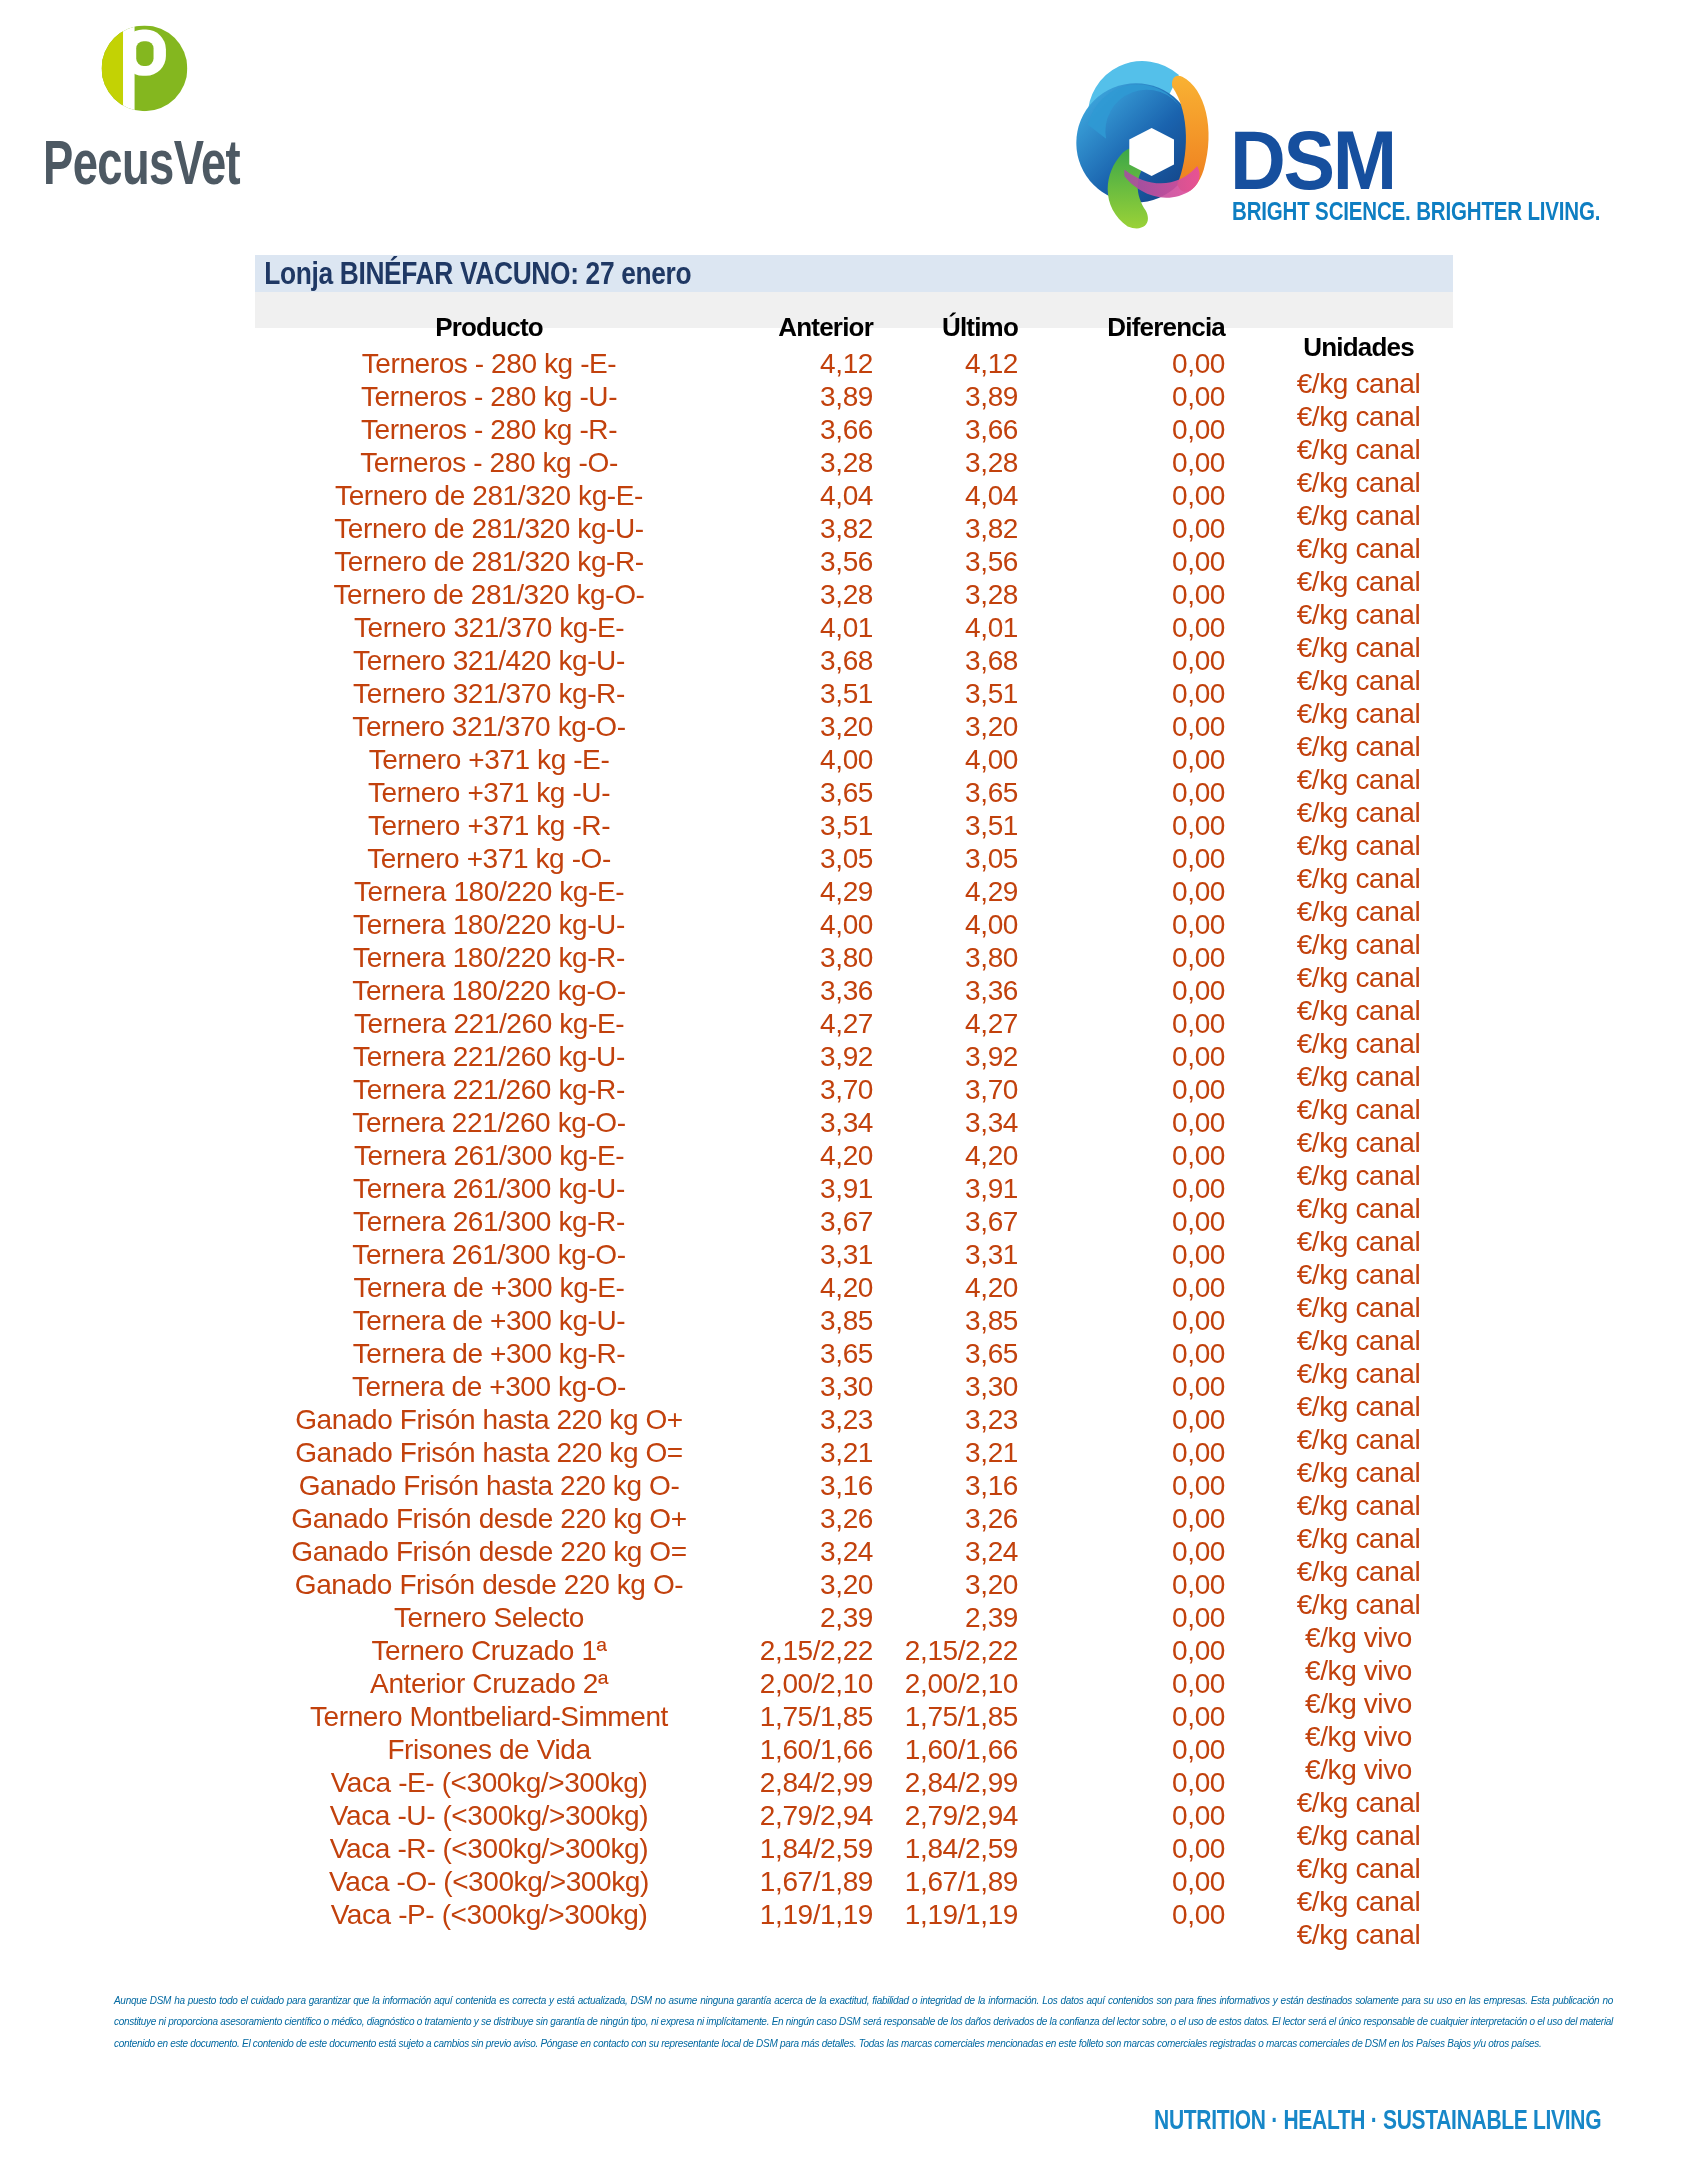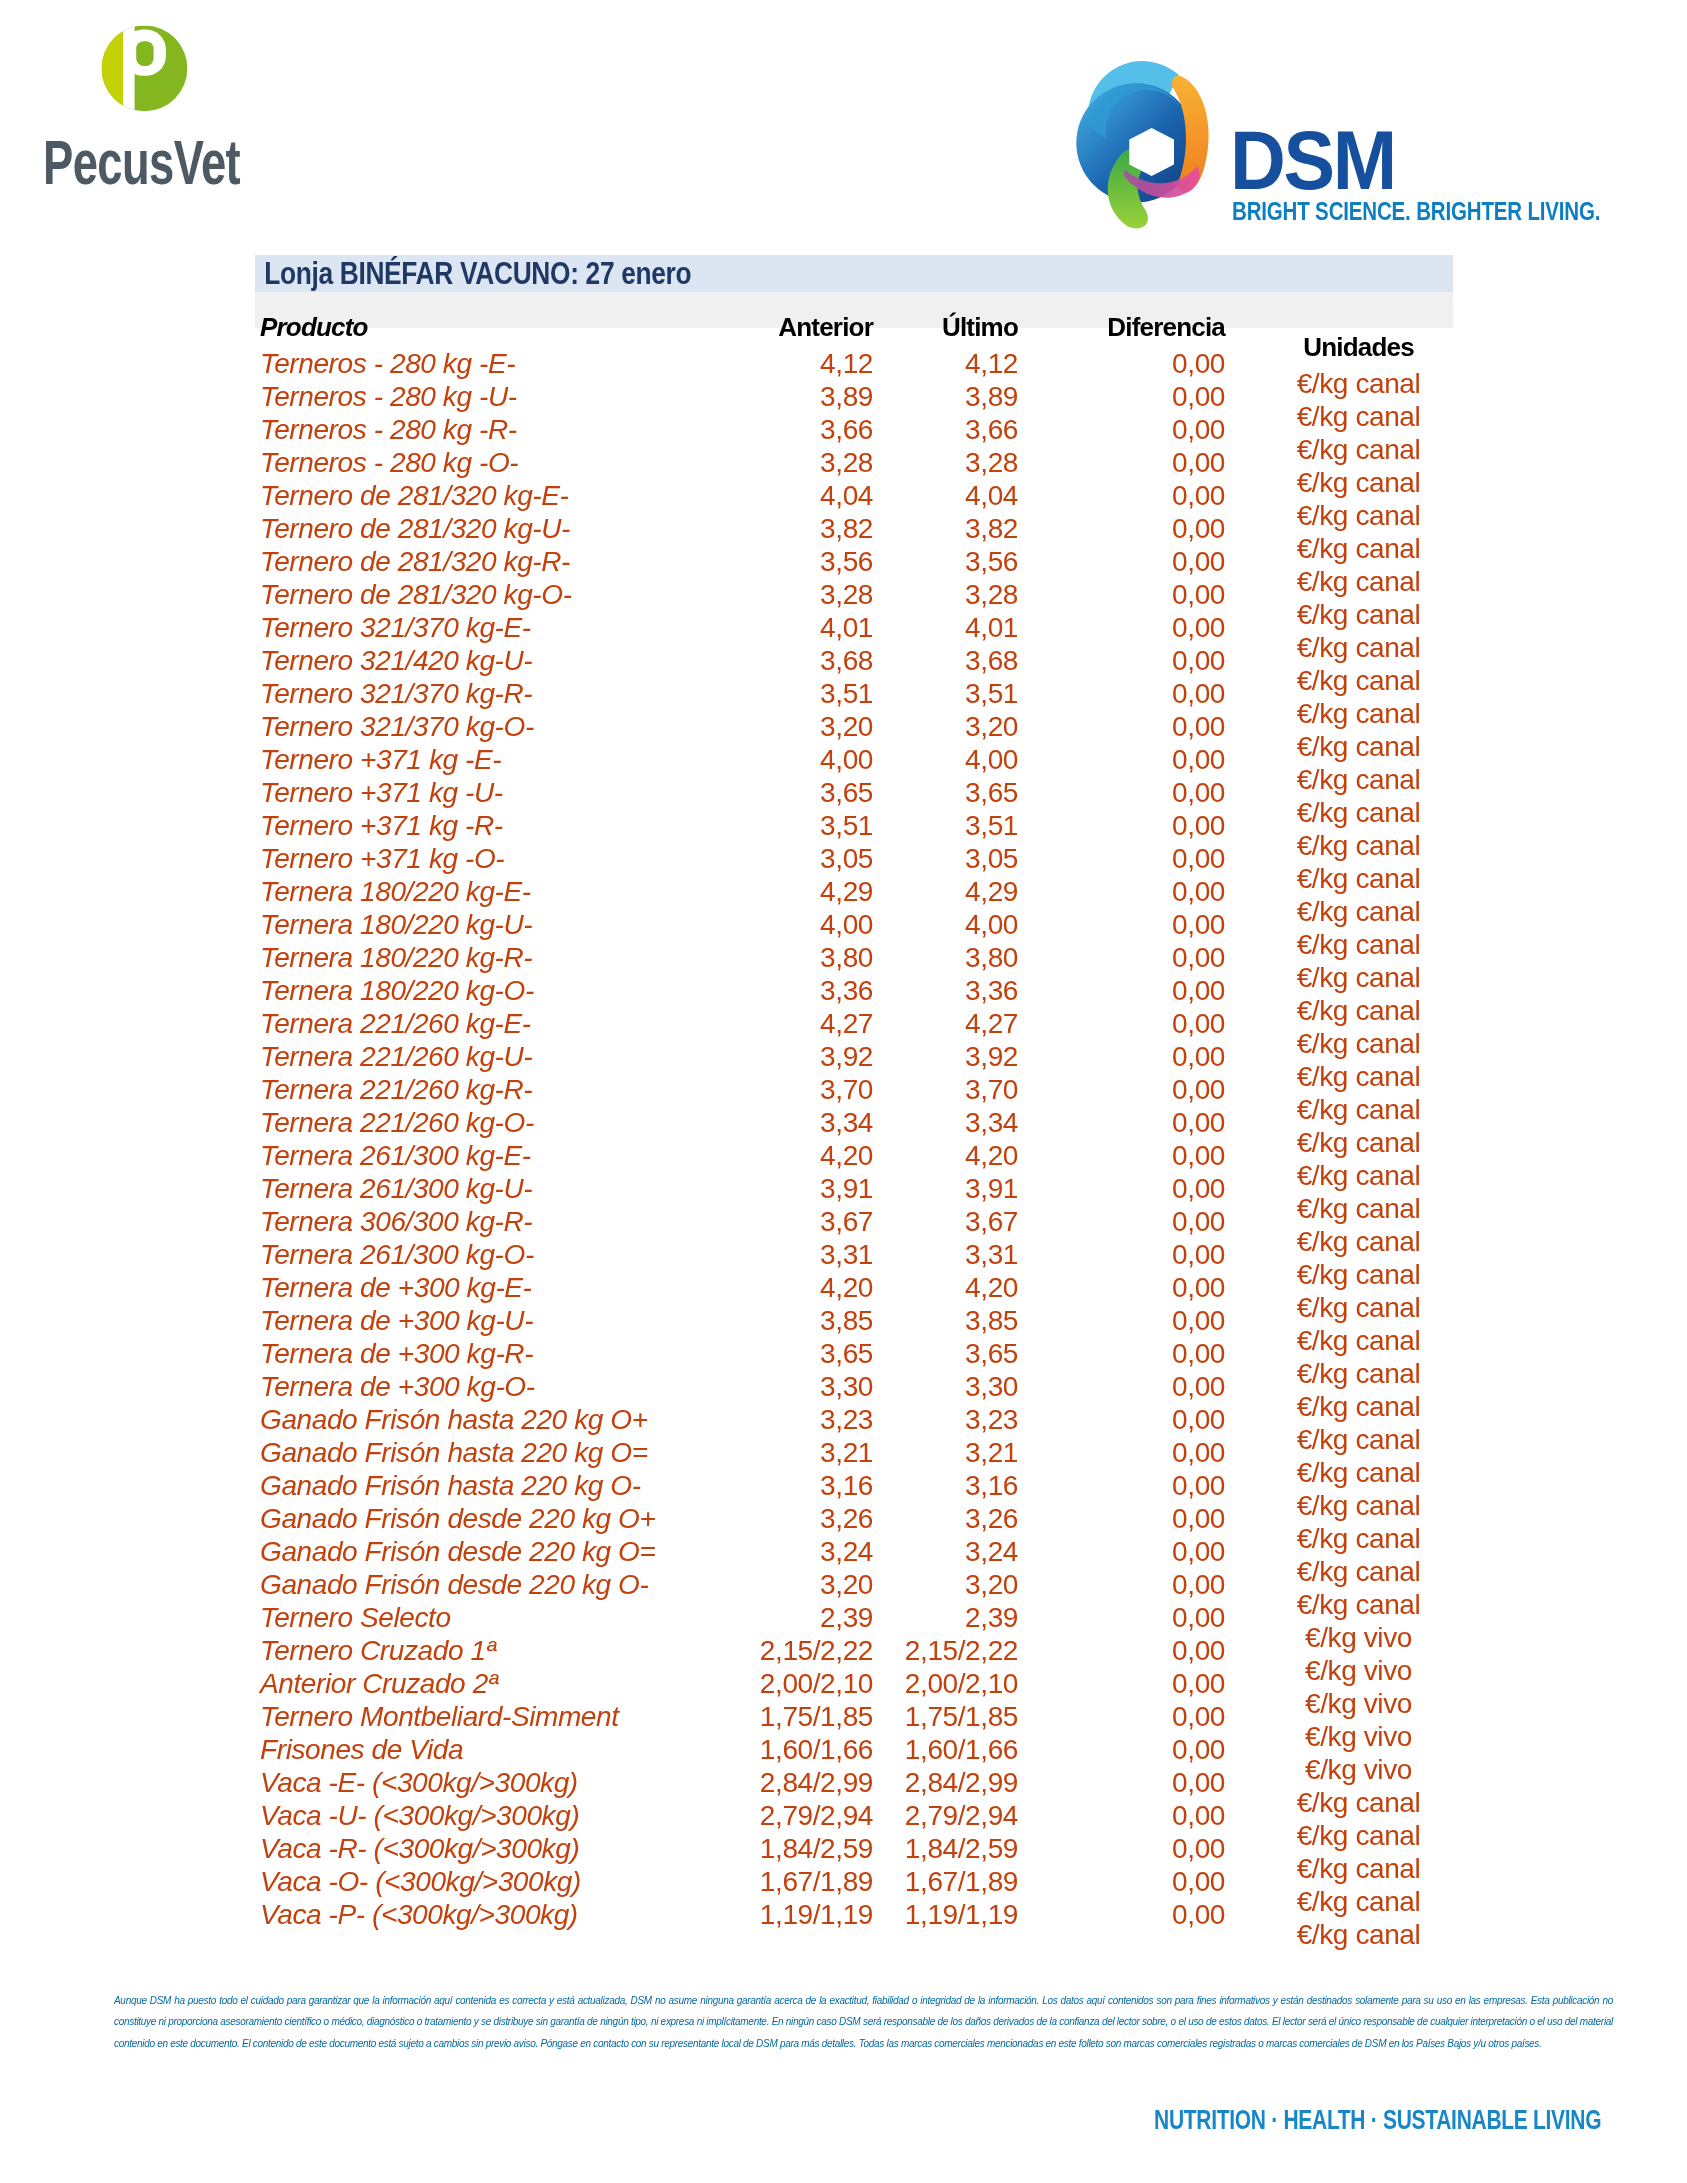--- a/index.html
+++ b/index.html
@@ -25,21 +25,21 @@
   .ptable{position:absolute;left:255px;top:255px;width:1198px;}
   .ptitle{height:37px;background:#dce6f2;display:flex;align-items:center;}
   .ptitle span{padding-left:10.8px;font-size:31px;font-weight:bold;color:#1f3864;
       letter-spacing:-0.4px;transform:scaleX(0.85);transform-origin:left center;
       white-space:nowrap;}
   .phead,.prow{display:grid;grid-template-columns:463px 155px 145px 207px 229px;}
   .phead{height:36px;background:#f0f0f0;align-items:center;font-weight:bold;
       font-size:26px;color:#000;letter-spacing:-0.8px;}
   .prow{height:33px;align-items:center;font-size:28px;color:#c2410c;
       letter-spacing:-0.4px;}
-  .c-prod{text-align:left;padding-left:5px;white-space:nowrap;font-style:italic;}
+  .c-prod{text-align:center;padding-left:5px;white-space:nowrap;}
   .c-num{text-align:right;white-space:nowrap;}
   .c-unit{text-align:center;padding-left:38px;white-space:nowrap;margin-top:40px;}
 
   
   .disclaimer{position:absolute;left:114px;top:1990px;width:1499px;
       font-size:10px;font-style:italic;color:#0369a1;line-height:21.3px;
       text-align:justify;letter-spacing:-0.3px;}
   .tagline{position:absolute;right:86px;top:2104px;font-size:28px;font-weight:bold;
       color:#1787c8;letter-spacing:-0.4px;transform:scaleX(0.75);
       transform-origin:right center;white-space:nowrap;}
@@ -288,21 +288,21 @@
           <div class="c-unit">€/kg canal</div>
         </div>
         <div class="prow">
           <div class="c-prod">Ternera 261/300 kg-U-</div>
           <div class="c-num">3,91</div>
           <div class="c-num">3,91</div>
           <div class="c-num">0,00</div>
           <div class="c-unit">€/kg canal</div>
         </div>
         <div class="prow">
-          <div class="c-prod">Ternera 306/300 kg-R-</div>
+          <div class="c-prod">Ternera 261/300 kg-R-</div>
           <div class="c-num">3,67</div>
           <div class="c-num">3,67</div>
           <div class="c-num">0,00</div>
           <div class="c-unit">€/kg canal</div>
         </div>
         <div class="prow">
           <div class="c-prod">Ternera 261/300 kg-O-</div>
           <div class="c-num">3,31</div>
           <div class="c-num">3,31</div>
           <div class="c-num">0,00</div>

